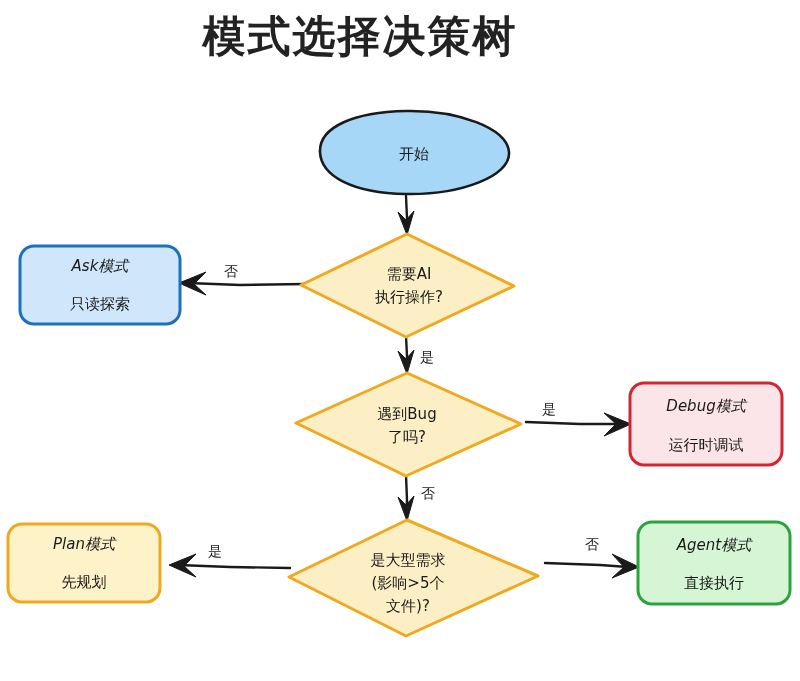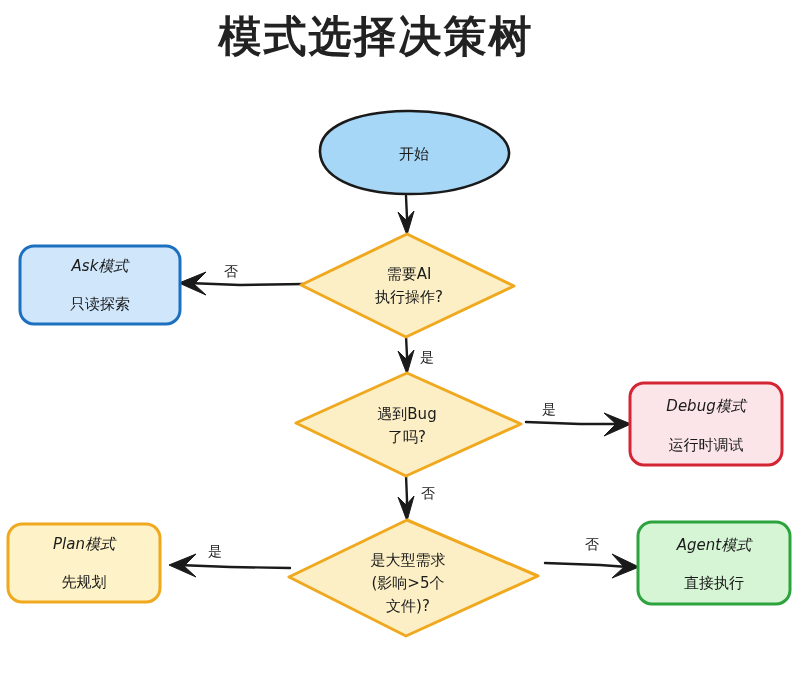--- a/index.html
+++ b/index.html
@@ -10,21 +10,21 @@
   #canvas {
     position: relative;
     width: 800px;
     height: 681px;
     background: #ffffff;
     overflow: hidden;
     font-family: "DejaVu Sans", "Liberation Sans", sans-serif;
   }
   #chart-title {
     position: absolute;
-    left: 16px;
+    left: 0;
     top: 8px;
     width: 720px;
     text-align: center;
     font-size: 43px;
     font-weight: 700;
     color: #222222;
     letter-spacing: 2px;
     font-family: "DejaVu Sans", "Liberation Sans", sans-serif;
   }
   svg#flow {

